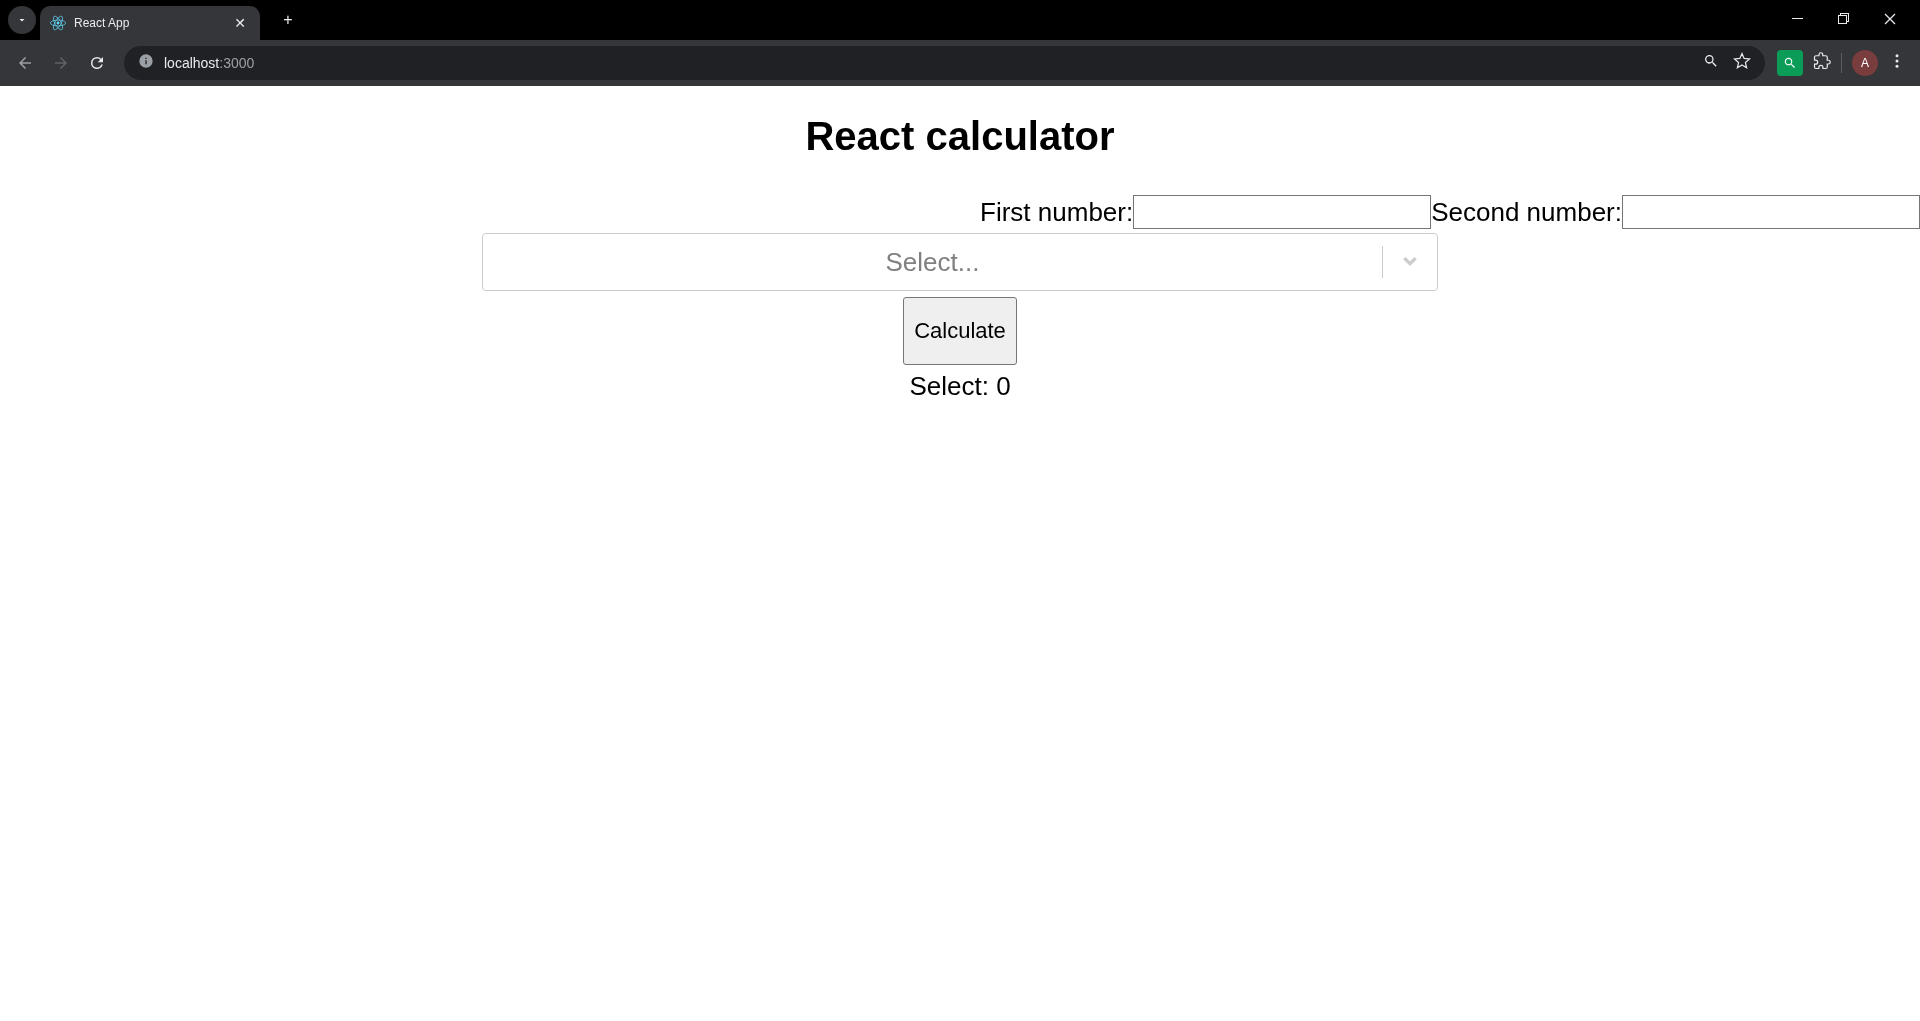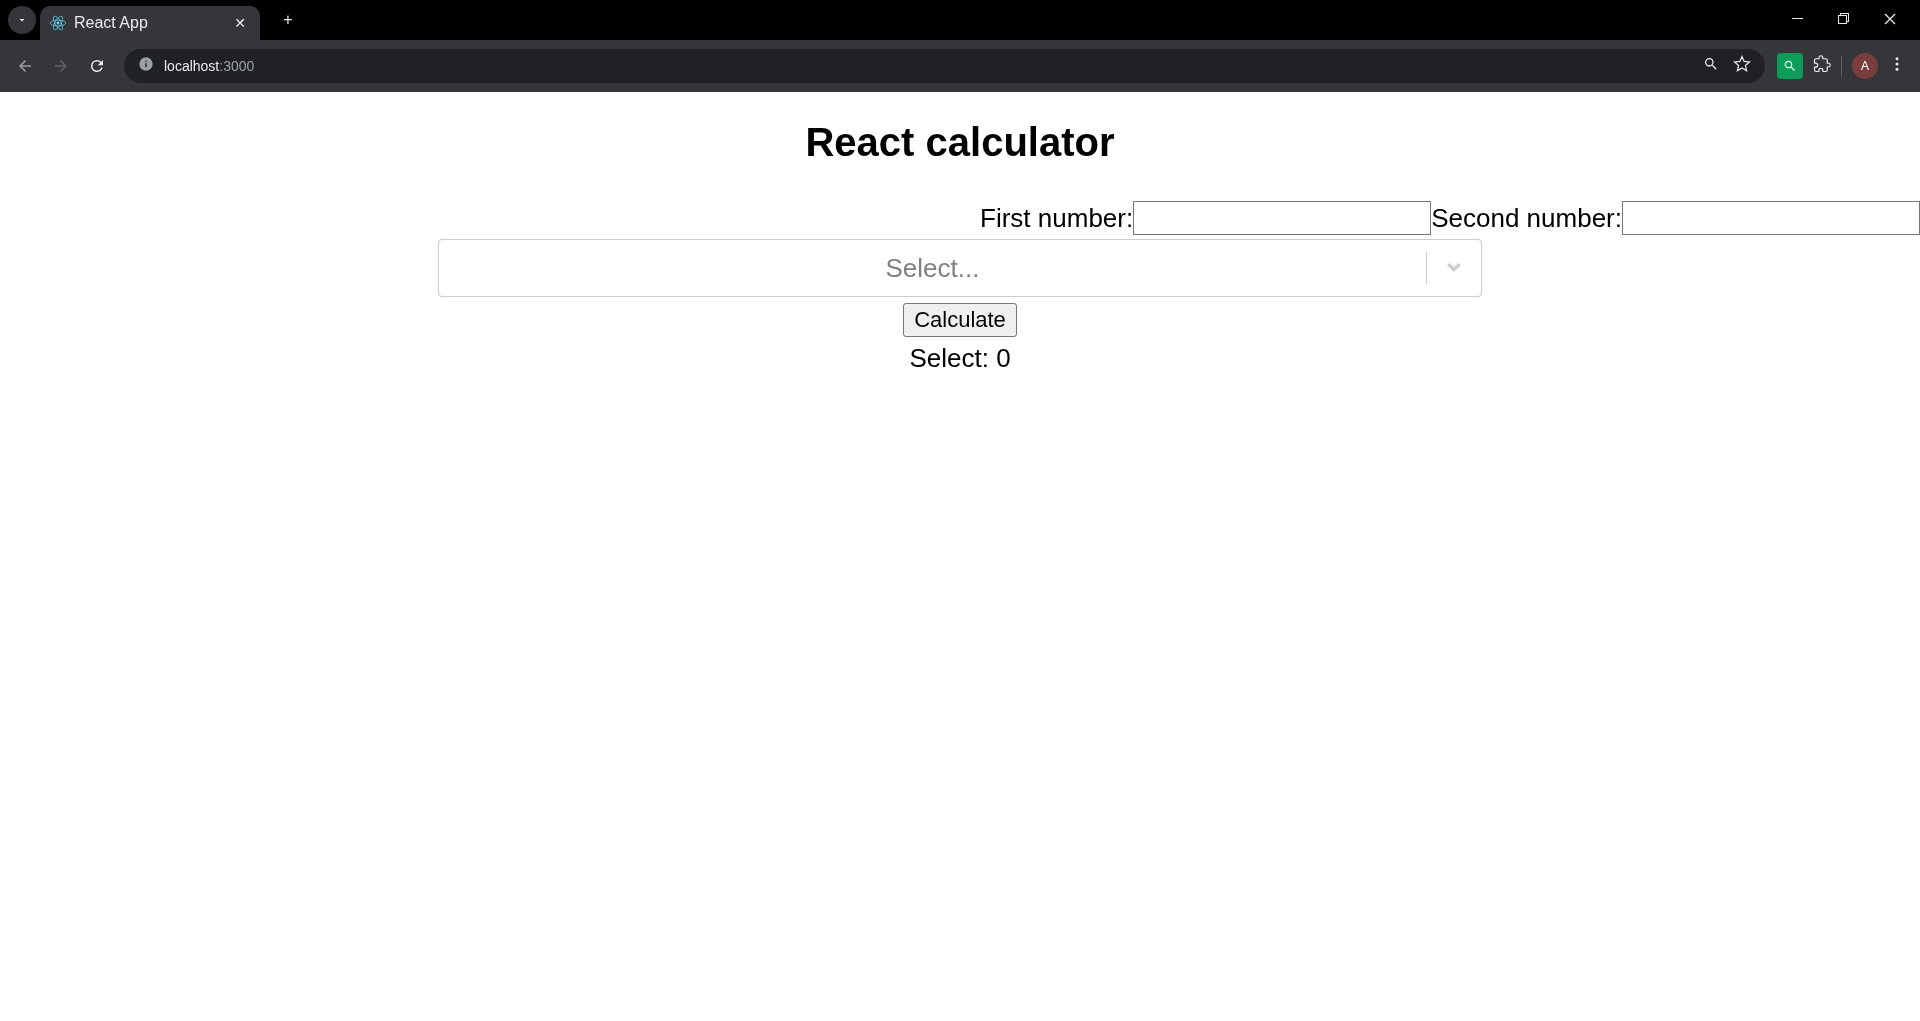--- a/index.html
+++ b/index.html
@@ -40,21 +40,21 @@
       width: 220px;
       position: relative;
     }
     .tab .favicon {
       width: 16px;
       height: 16px;
       margin-right: 8px;
     }
     .tab-title {
       color: #e8eaed;
-      font-size: 16px;
+      font-size: 12px;
       flex: 1;
       white-space: nowrap;
       overflow: hidden;
     }
     .tab-close {
       color: #e8eaed;
       font-size: 14px;
       padding: 0 4px;
     }
     .new-tab {
@@ -74,21 +74,21 @@
       padding-right: 8px;
     }
     .window-controls span {
       color: #e8eaed;
       font-size: 12px;
       width: 28px;
       text-align: center;
     }
     .toolbar {
       background: #35363a;
-      height: 52px;
+      height: 46px;
       display: flex;
       align-items: center;
       padding: 0 10px;
       gap: 6px;
     }
     .nav-btn {
       width: 30px;
       height: 30px;
       display: flex;
       align-items: center;
@@ -184,21 +184,21 @@
       white-space: nowrap;
     }
     .form-row input[type="text"] {
       width: 298px;
       height: 34px;
       border: 1px solid #767676;
       font-size: 18px;
       padding: 2px 4px;
     }
     .select-wide {
-      width: 1044px;
+      width: 956px;
       margin: 4px auto 0 auto;
       border: 1px solid #cccccc;
       border-radius: 4px;
       min-height: 58px;
       display: flex;
       align-items: center;
       background: #fff;
       box-shadow: 0 0 0 0 rgba(0,0,0,0);
     }
     .select-value {
@@ -220,21 +220,21 @@
       align-items: center;
       justify-content: center;
     }
     .select-arrow svg {
       fill: #cccccc;
       stroke: #cccccc;
     }
     .calc-btn {
       margin-top: 6px;
       font-size: 22px;
-      padding: 3px 10px;
+      padding: 20px 10px;
       background: #efefef;
       border: 1px solid #767676;
       border-radius: 3px;
       font-family: inherit;
     }
     .result {
       font-size: 26px;
       margin-top: 6px;
     }
   </style>

